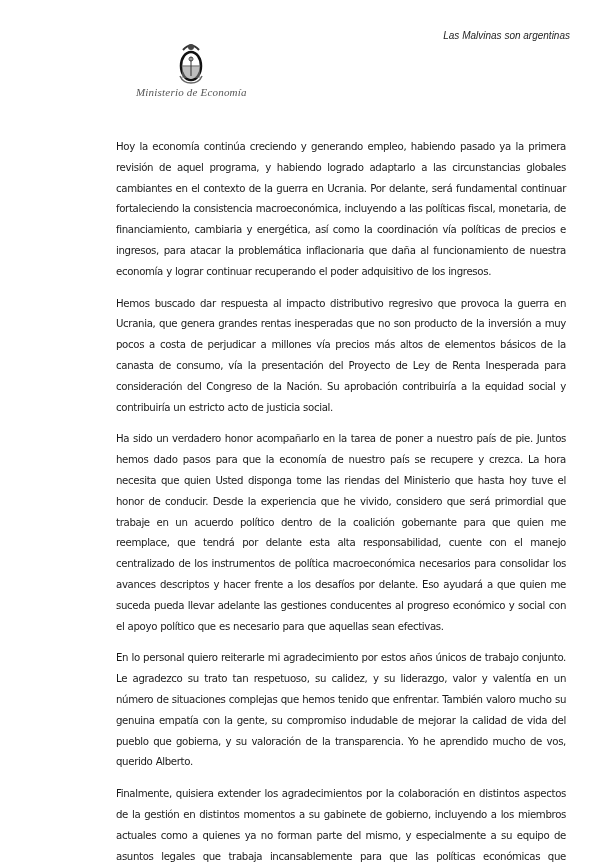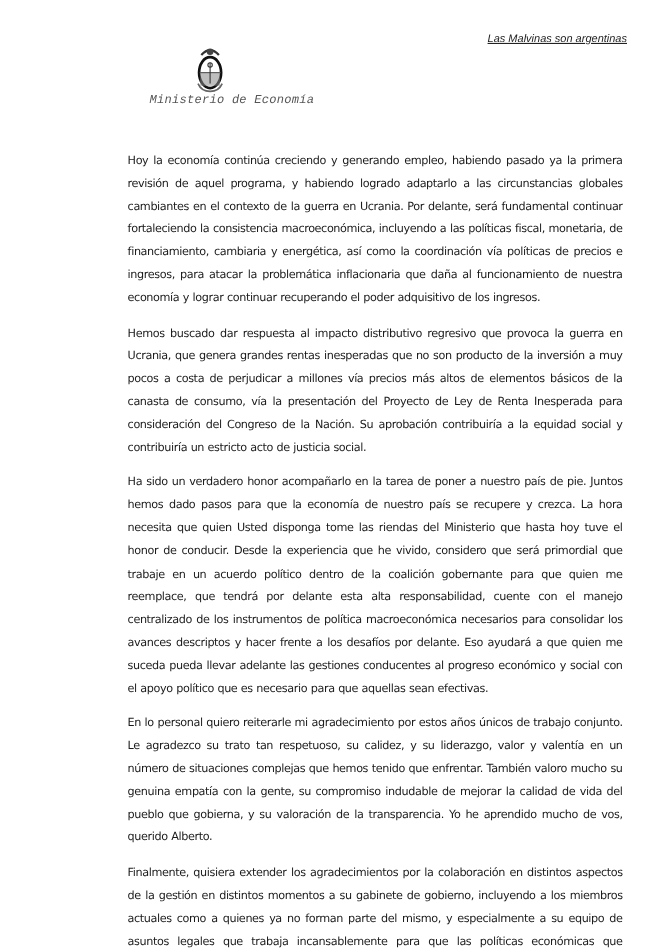--- a/index.html
+++ b/index.html
@@ -3,29 +3,29 @@
 <meta charset="utf-8">
 <style>
   html, body { margin: 0; padding: 0; }
   body {
     width: 610px; height: 863px; background: #ffffff; position: relative; overflow: hidden;
     color: #1a1a1a;
   }
   .header-motto {
     position: absolute; top: 30px; right: 40px;
     font-family: "Liberation Sans", sans-serif; font-style: italic;
-    font-size: 10px; color: #222; text-decoration: underline;
+    font-size: 10px; color: #222;
   }
   .logo {
     position: absolute; top: 40px; left: 136px; width: 110px; height: 60px;
   }
   .logo svg { position: absolute; left: 32px; top: 0; }
   .logo-text {
     position: absolute; top: 46px; left: 0; width: 110px; text-align: center;
-    font-family: Liberation Mono, monospace; font-style: italic;
+    font-family: Liberation Serif, serif; font-style: italic;
     font-size: 11px; color: #555; letter-spacing: 0.2px; white-space: nowrap;
   }
   .body-text {
     position: absolute; top: 137px; left: 116px; width: 450px;
     font-family: "DejaVu Sans", sans-serif; font-size: 10.2px; line-height: 20.8px;
     letter-spacing: -0.35px; word-spacing: 0.3px;
   }
   .body-text p {
     margin: 0 0 11px 0; text-align: justify;
   }

